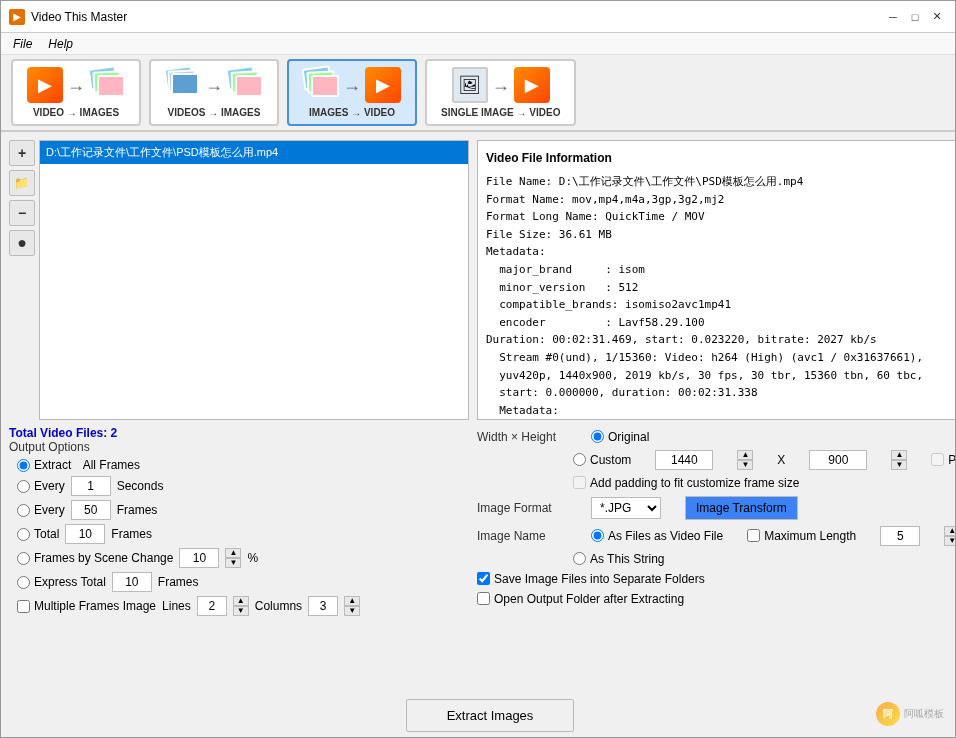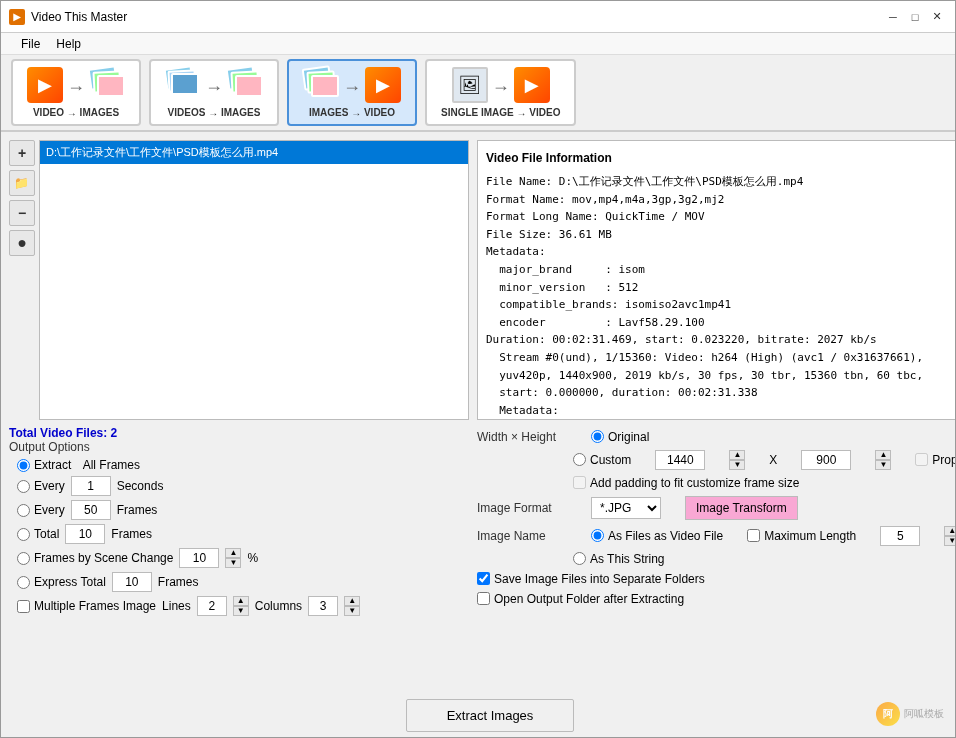--- a/index.html
+++ b/index.html
@@ -61,23 +61,24 @@
       display: flex;
       align-items: center;
       justify-content: center;
       font-size: 11px;
       color: #333;
     }
     .menu-bar {
       display: flex;
       background: #f8f8f8;
       border-bottom: 1px solid #ddd;
-      padding: 2px 12px;
+      padding: 2px 4px;
       height: 22px;
       align-items: center;
+      font-style: italic;
     }
     .menu-item {
       padding: 2px 8px;
       cursor: pointer;
       font-size: 12px;
     }
     .toolbar {
       display: flex;
       background: #f0f0f0;
       border-bottom: 2px solid #ccc;
@@ -280,21 +281,21 @@
       height: 22px;
       border: 1px solid #bbb;
       font-size: 12px;
       background: white;
       padding: 0 4px;
       min-width: 70px;
     }
     .transform-btn {
       height: 24px;
       border: 1px solid #bbb;
-      background: #f9a8d4;
+      background: #3b82f6;
       cursor: pointer;
       font-size: 12px;
       padding: 0 10px;
     }
     .extract-btn-row {
       display: flex;
       justify-content: center;
       margin-top: 14px;
       padding-bottom: 5px;
       margin-left: 24px;
@@ -324,21 +325,21 @@
       background: linear-gradient(135deg, #ff8c00, #ffd700);
       border-radius: 50%;
       display: flex;
       align-items: center;
       justify-content: center;
       color: white;
       font-weight: bold;
       font-size: 10px;
     }
     .wh-input {
-      width: 50px;
+      width: 58px;
       height: 20px;
       border: 1px solid #bbb;
       padding: 1px 4px;
       font-size: 12px;
       text-align: center;
     }
     .check-label {
       display: flex;
       align-items: center;
       gap: 4px;

